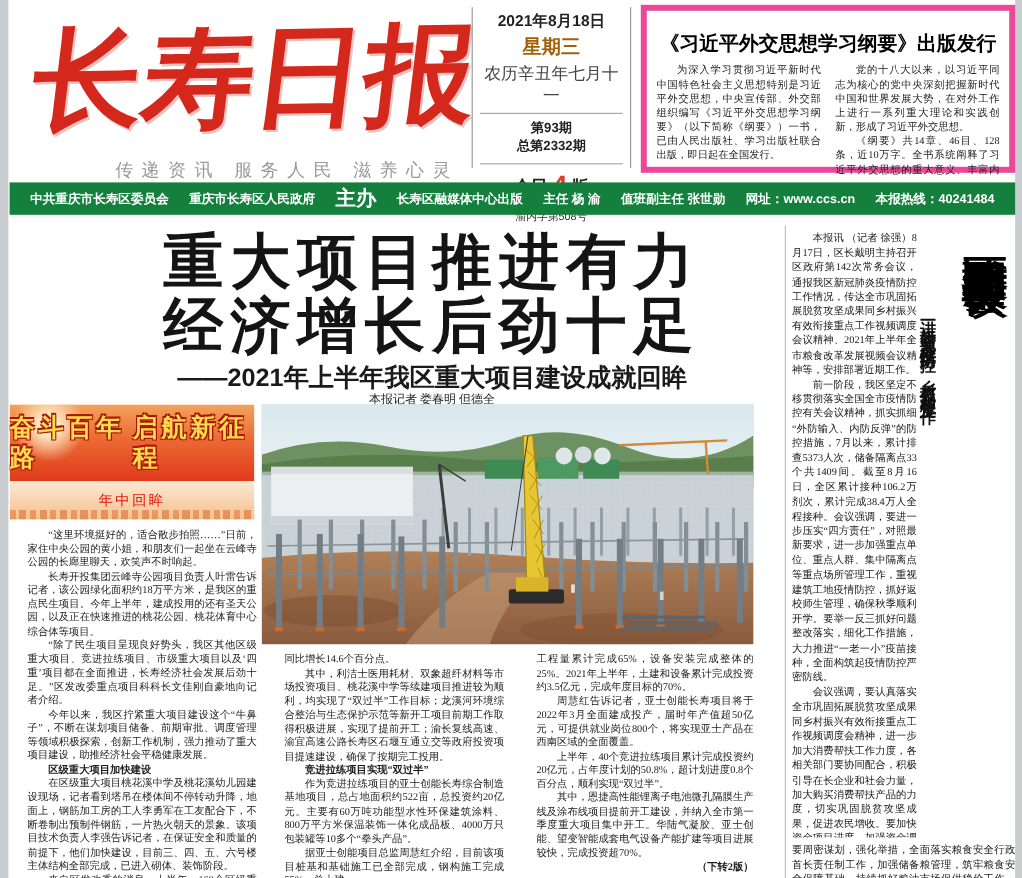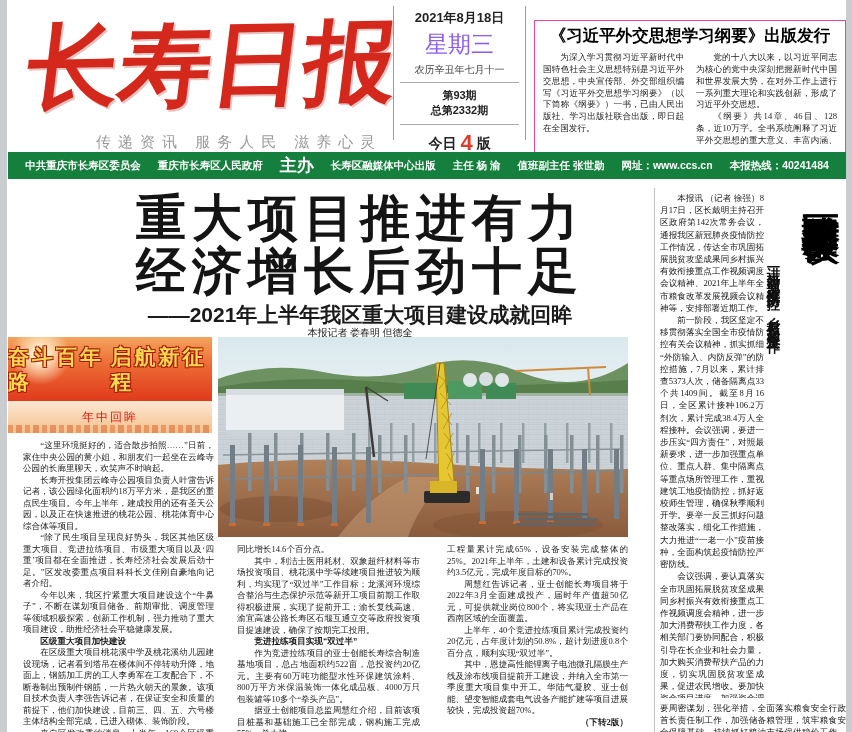--- a/index.html
+++ b/index.html
@@ -14,30 +14,30 @@
     font-size:92px;line-height:134px;font-weight:900;color:#d5281d;text-align:center;
     white-space:nowrap;transform:skewX(-8deg) rotate(-1deg);
     text-shadow:2px 2px 0 rgba(160,20,10,.25);}
   .tagline{position:absolute;left:96px;top:133px;font-family:"Liberation Sans","DejaVu Sans",sans-serif;
     font-size:15px;color:#9a9a9a;letter-spacing:7px;}
 
   .dateblock{position:absolute;left:393px;top:6px;width:133px;height:134px;box-sizing:border-box;
     border-left:1px solid #9a9a9a;border-right:1px solid #9a9a9a;text-align:center;
     font-family:"Liberation Sans","DejaVu Sans",sans-serif;padding:3px 6px;}
   .db-date{font-size:13px;font-weight:bold;color:#222;}
-  .db-week{font-size:23px;font-weight:400;color:#8b5cf6;margin-top:2px;}
-  .db-lunar{font-size:10px;color:#444;margin-top:3px;}
+  .db-week{font-size:16px;font-weight:700;color:#a16207;margin-top:2px;}
+  .db-lunar{font-size:14px;color:#444;margin-top:3px;}
   .dateblock hr{border:none;border-top:1px solid #aaa;margin:5px 0;}
   .db-issue,.db-total{font-size:11px;font-weight:bold;color:#222;line-height:1.4;}
   .db-today{font-size:14px;font-weight:bold;color:#222;margin-top:2px;}
   .db-today .pages{color:#e0392a;font-size:22px;font-weight:900;margin:0 4px;vertical-align:-2px;}
   .db-license{font-size:9px;color:#333;margin-top:6px;}
 
-  .announce{position:absolute;left:534px;top:20px;width:312px;height:140px;box-sizing:border-box;
-    border:1px solid #ec4899;padding:4px 8px 4px;}
+  .announce{position:absolute;left:534px;top:4px;width:312px;height:140px;box-sizing:border-box;
+    border:5px solid #ec4899;padding:17px 8px 4px;}
   .announce-title{text-align:center;font-weight:900;font-size:16.5px;color:#000;letter-spacing:0;}
   .announce-body{margin-top:5px;height:104px;overflow:hidden;column-count:2;column-gap:12px;
     font-size:8.6px;line-height:1.38;text-align:justify;color:#222;}
   .announce-body p{margin:0;text-indent:2em;}
 
   
   .pubbar{position:absolute;left:8px;top:152px;width:838px;height:27px;background:#15803d;
     display:flex;align-items:center;justify-content:center;gap:17px;color:#fff;
     font-family:"Liberation Sans","DejaVu Sans",sans-serif;font-size:10.5px;font-weight:bold;white-space:nowrap;}
   .pubbar .host{font-size:17px;}

